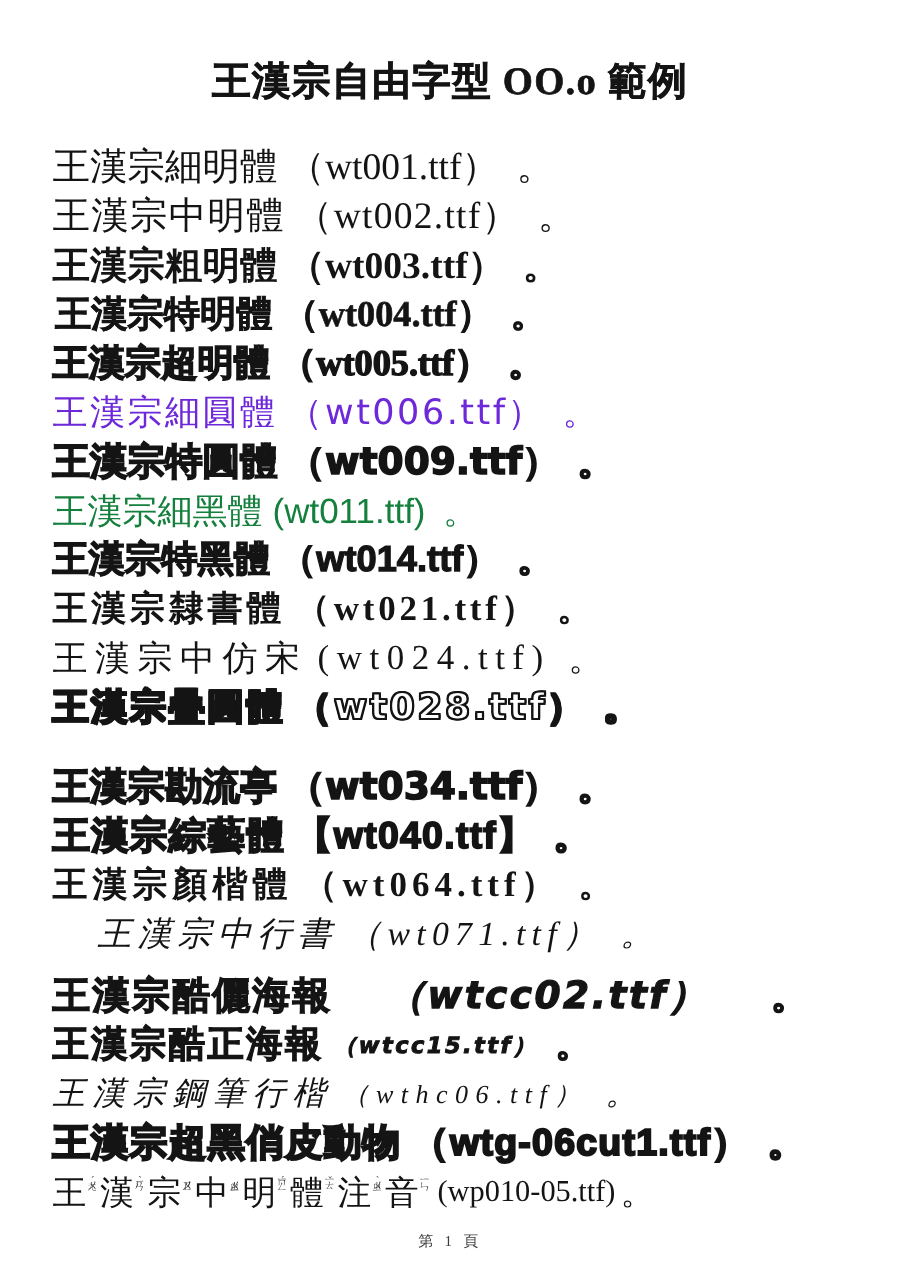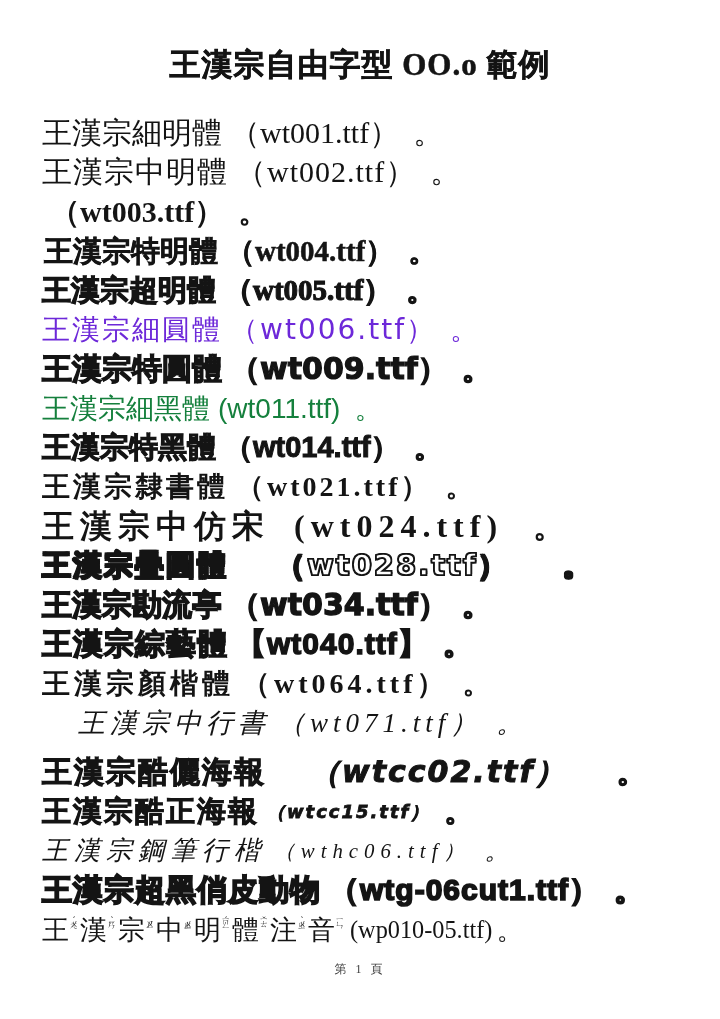--- a/index.html
+++ b/index.html
@@ -41,25 +41,25 @@
   .ming-light   {font-family:"Liberation Serif",serif;font-weight:400;font-size:30px;}
   .ming-medium  {font-family:"Liberation Serif",serif;font-weight:400;font-size:30px;letter-spacing:1px;}
   .ming-bold    {font-family:"Liberation Serif",serif;font-weight:700;font-size:30px;}
   .ming-xbold   {font-family:"Liberation Serif",serif;font-weight:700;font-size:29px;padding-left:44px;-webkit-text-stroke:0.5px #141414;}
   .ming-heavy   {font-family:"Liberation Serif",serif;font-weight:700;font-size:29px;-webkit-text-stroke:1.1px #141414;}
   .round-light  {font-family:"DejaVu Sans",sans-serif;font-weight:400;font-size:28px;letter-spacing:2px;color:#6d28d9;}
   .round-heavy  {font-family:"DejaVu Sans",sans-serif;font-weight:700;font-size:30px;-webkit-text-stroke:1.2px #141414;}
   .hei-light    {font-family:"Liberation Sans",sans-serif;font-weight:400;font-size:28px;color:#15803d;}
   .hei-heavy    {font-family:"Liberation Sans",sans-serif;font-weight:700;font-size:29px;-webkit-text-stroke:1px #141414;}
   .lishu        {font-family:"Liberation Serif",serif;font-weight:600;font-size:28px;letter-spacing:3px;}
-  .fangsong     {font-family:"Liberation Serif",serif;font-weight:700;font-size:32px;letter-spacing:6px;gap:16px;}
+  .fangsong     {font-family:"Liberation Serif",serif;font-weight:400;font-size:28px;letter-spacing:6px;}
   .outline-round{font-family:"DejaVu Sans",sans-serif;font-weight:800;font-size:29px;letter-spacing:2px;
                  color:#ffffff;-webkit-text-stroke:1.5px #141414;
-                 text-shadow:-1px -1px 0 #141414,1px -1px 0 #141414,-1px 1px 0 #141414,1px 1px 0 #141414;gap:40px;}
-  .kanteiryu    {font-family:"DejaVu Sans",sans-serif;font-weight:800;font-size:30px;-webkit-text-stroke:1.3px #141414;}
+                 text-shadow:-1px -1px 0 #141414,1px -1px 0 #141414,-1px 1px 0 #141414,1px 1px 0 #141414;}
+  .kanteiryu    {font-family:"DejaVu Sans",sans-serif;font-weight:800;font-size:30px;margin-top:24px;-webkit-text-stroke:1.3px #141414;}
   .zongyi       {font-family:"Liberation Sans",sans-serif;font-weight:700;font-size:30px;-webkit-text-stroke:1.4px #141414;letter-spacing:1px;}
   .yankai       {font-family:"Liberation Serif",serif;font-weight:700;font-size:28px;letter-spacing:4px;}
   .xingshu      {font-family:"Liberation Serif",serif;font-style:italic;font-weight:400;font-size:27px;letter-spacing:5px;margin-left:36px;}
   .poster-li    {font-family:"DejaVu Sans",sans-serif;font-weight:800;font-size:30px;-webkit-text-stroke:1px #141414;letter-spacing:2px;}
   .poster-li .file{font-style:italic;}
   .poster-zheng {font-family:"DejaVu Sans",sans-serif;font-weight:800;font-size:29px;-webkit-text-stroke:0.8px #141414;letter-spacing:2px;}
   .poster-zheng .file{font-size:0.62em;font-style:italic;}
   .pen-kai      {font-family:"Liberation Serif",serif;font-style:italic;font-weight:400;font-size:26px;letter-spacing:6px;}
   .pen-kai .file{font-size:0.8em;}
   .animal-black {font-family:"Liberation Sans",sans-serif;font-weight:700;font-size:30px;-webkit-text-stroke:1.7px #141414;letter-spacing:1px;}
@@ -102,20 +102,21 @@
         <span class="sep">。</span>
   </div>
 
   <div class="row ming-medium">
     <span class="name">王漢宗中明體</span>
         <span class="file">（wt002.ttf）</span>
         <span class="sep">。</span>
   </div>
 
   <div class="row ming-bold">
+    <span class="name">王漢宗粗明體</span>
         <span class="file">（wt003.ttf）</span>
         <span class="sep">。</span>
   </div>
 
   <div class="row ming-xbold">
     <span class="name">王漢宗特明體</span>
         <span class="file">（wt004.ttf）</span>
         <span class="sep">。</span>
   </div>
 

